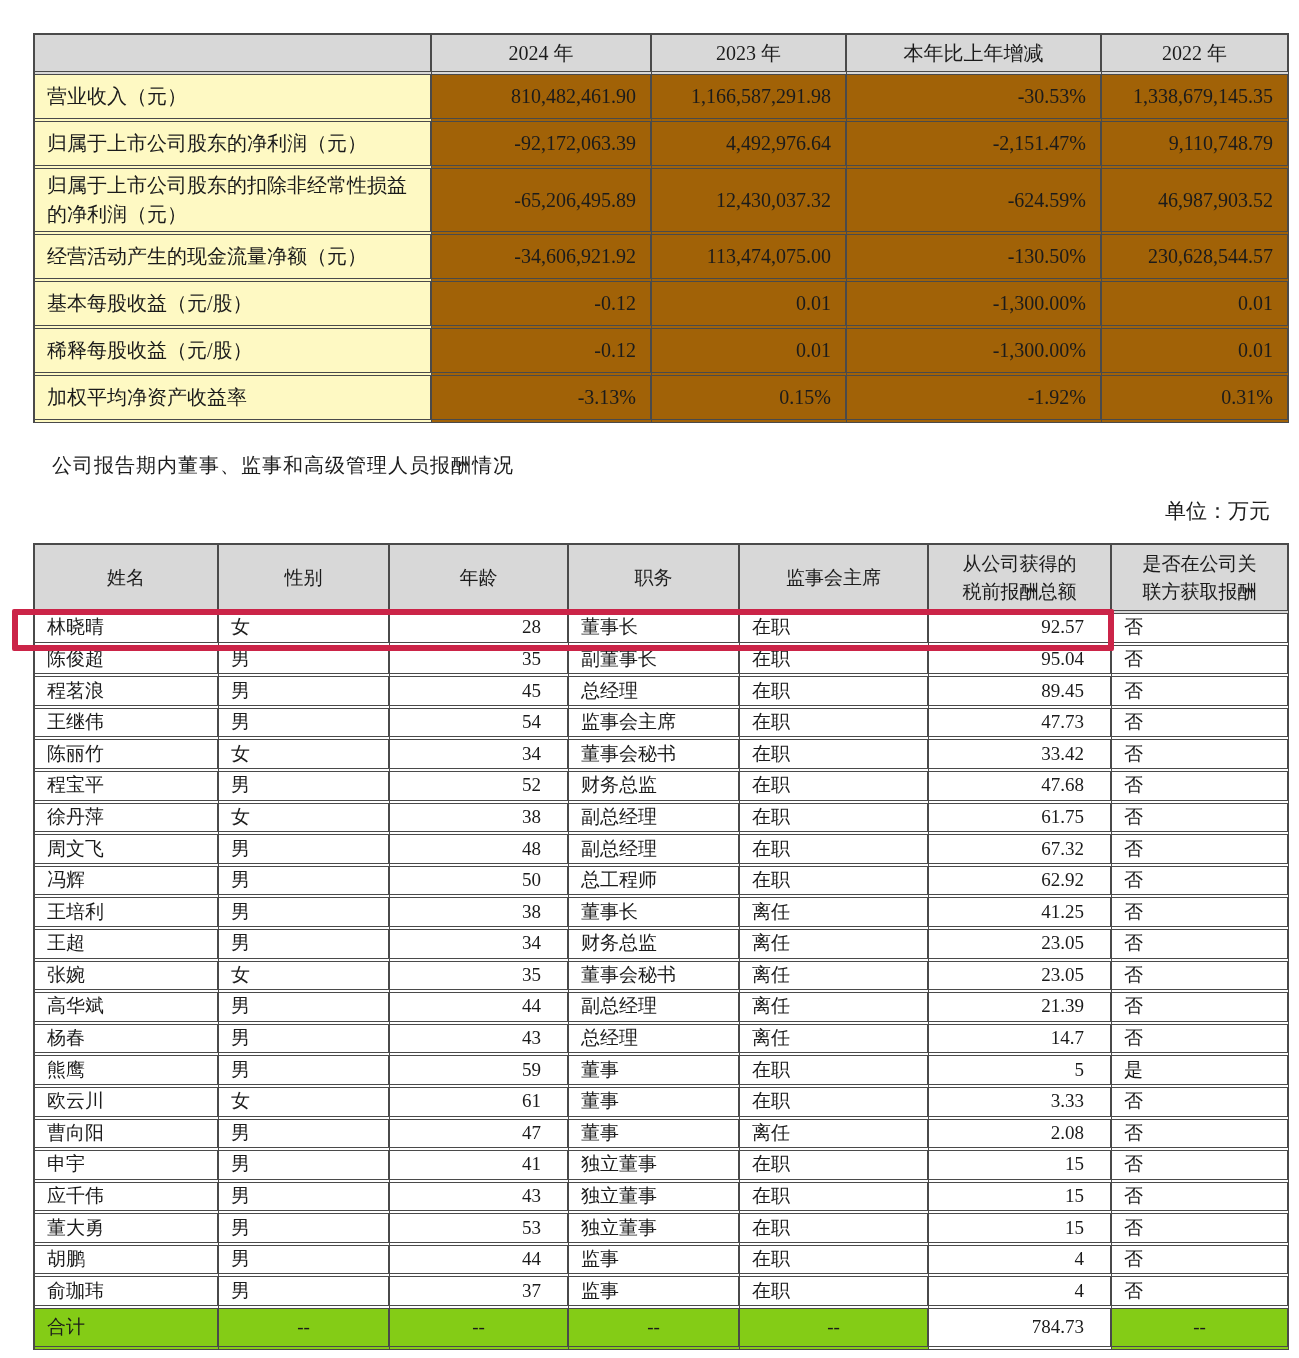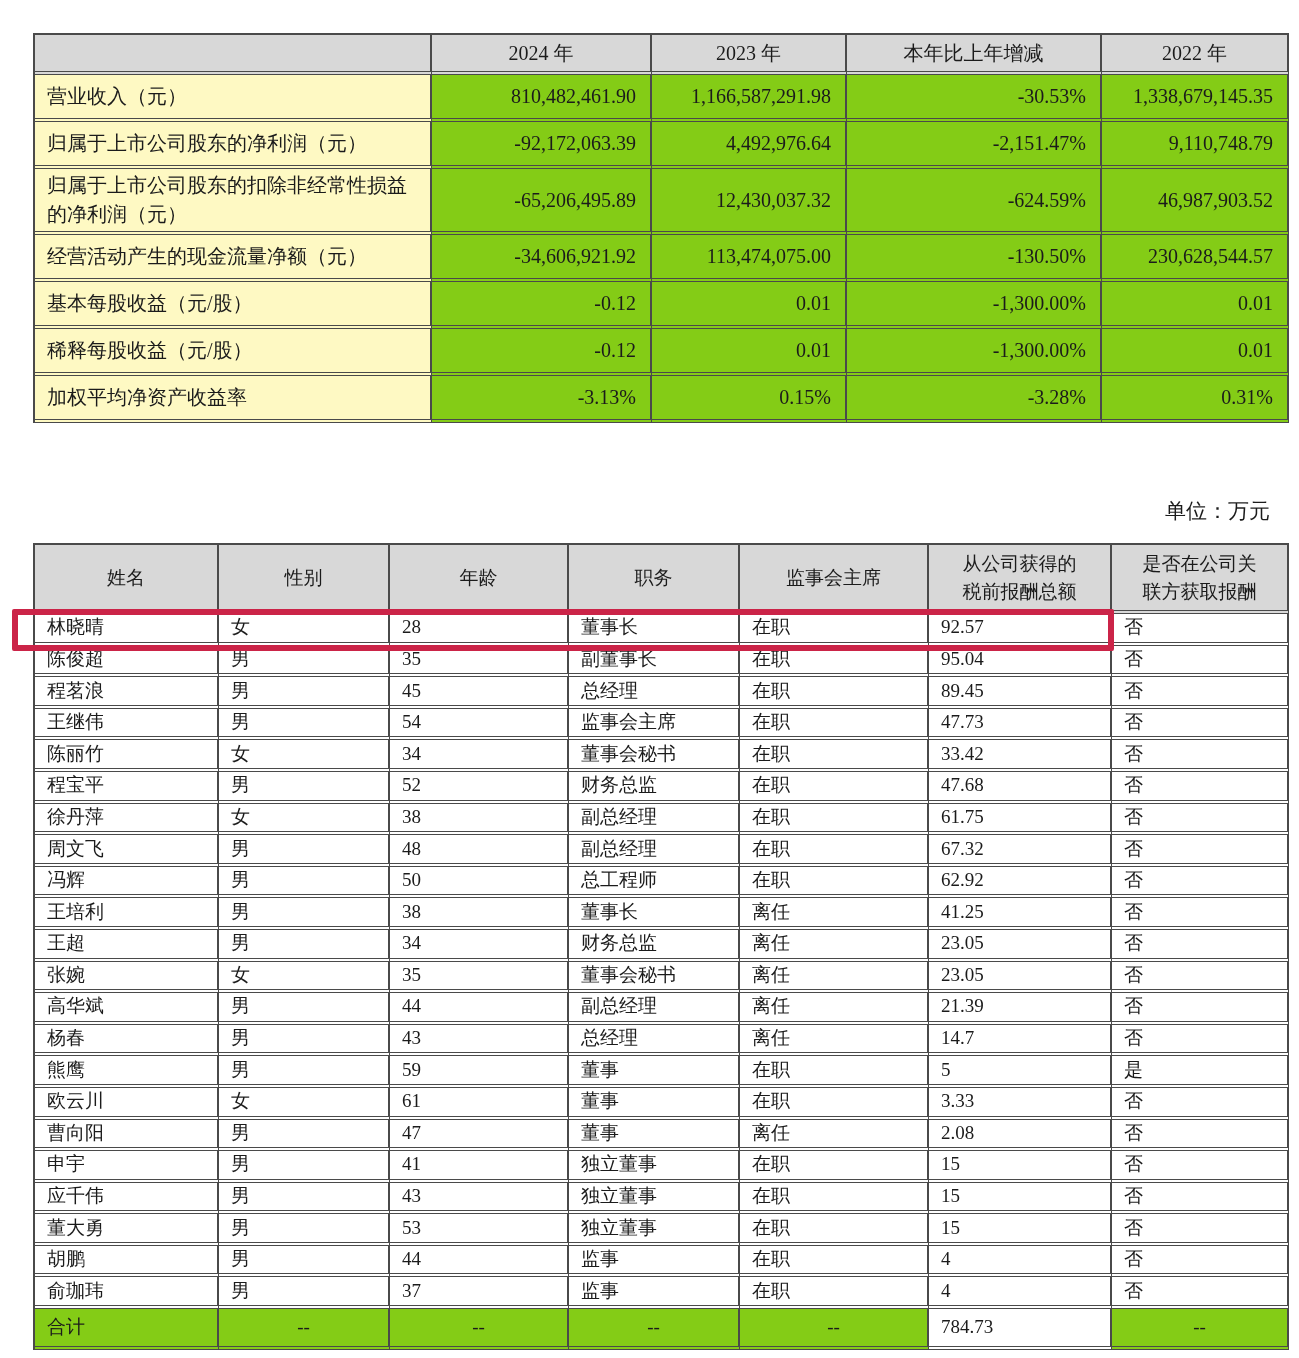--- a/index.html
+++ b/index.html
@@ -38,21 +38,21 @@
     height:34px;
   }
   #table1 td{height:39px;font-size:20px;}
   #table1 td.label-cell{
     background:#fef9c3;
     text-align:left;
     padding:2px 12px;
     line-height:1.45;
   }
   #table1 td.num-cell{
-    background:#84cc16;
+    background:#a16207;
     text-align:right;
     padding:0 14px;
   }
   
   .section-title{
     position:absolute;
     left:52px;top:452px;
     font-size:20px;
     letter-spacing:1px;
   }
@@ -71,21 +71,21 @@
     padding:0 4px;
   }
   #table2 td{
     background:#ffffff;
     font-size:19px;
     height:27.6px;
     line-height:1.1;
     padding:0 12px;
   }
   #table2 td.al{text-align:left;}
-  #table2 td.ar{text-align:left;padding-right:14px;}
+  #table2 td.ar{text-align:right;padding-right:26px;}
   #table2 td.ac{text-align:center;}
   #table2 tr.total-row td{height:37px;font-size:19px;}
   #table2 tr.total-row td.gray{background:#84cc16;}
   
   #highlight-box{
     position:absolute;
     box-sizing:border-box;
     border:6px solid #cb2448;
     border-radius:2px;
     background:transparent;
@@ -154,26 +154,27 @@
           <td class="label-cell">稀释每股收益（元/股）</td>
           <td class="num-cell">-0.12</td>
           <td class="num-cell">0.01</td>
           <td class="num-cell">-1,300.00%</td>
           <td class="num-cell">0.01</td>
         </tr>
         <tr>
           <td class="label-cell">加权平均净资产收益率</td>
           <td class="num-cell">-3.13%</td>
           <td class="num-cell">0.15%</td>
-          <td class="num-cell">-3.28%</td>
+          <td class="num-cell">-1.92%</td>
           <td class="num-cell">0.31%</td>
         </tr>
       </tbody>
   </table>
 
+  <div class="section-title">公司报告期内董事、监事和高级管理人员报酬情况</div>
   <div class="unit-note">单位：万元</div>
 
   <table id="table2">
     <colgroup>
       <col style="width:184px">
         <col style="width:171px">
         <col style="width:179px">
         <col style="width:171px">
         <col style="width:189px">
         <col style="width:183px">

